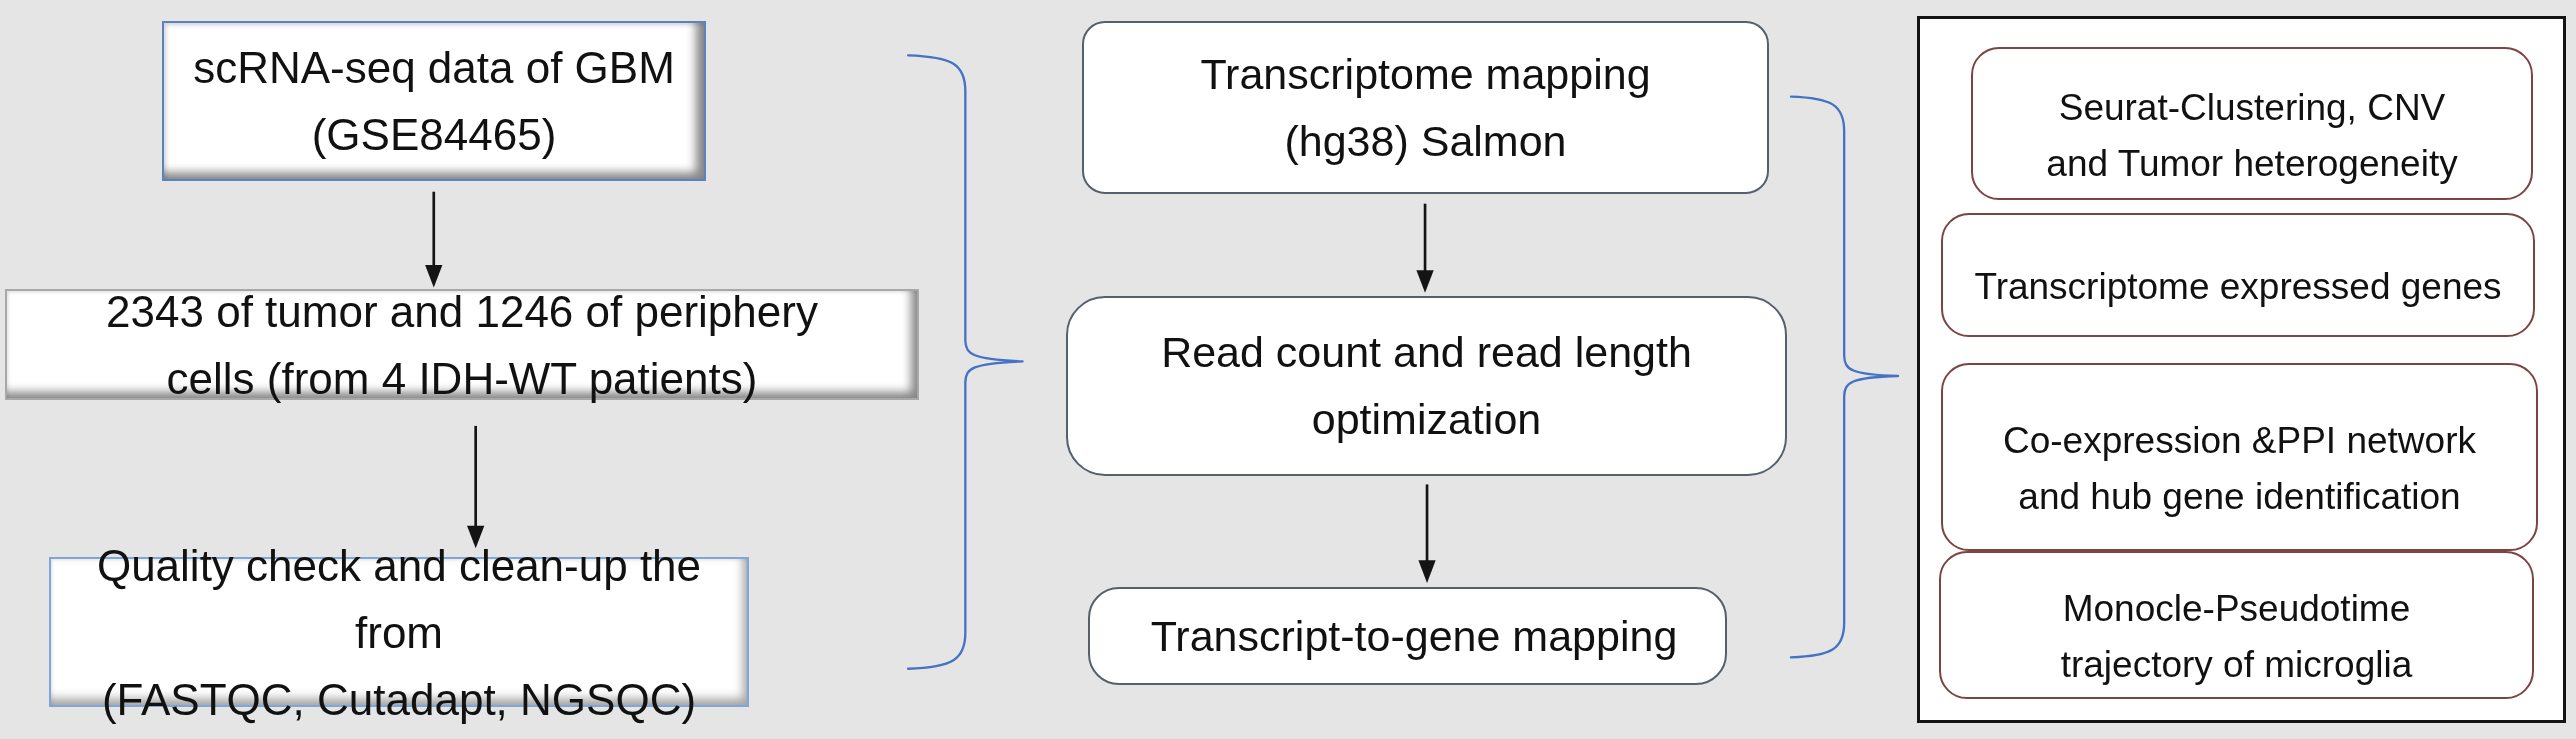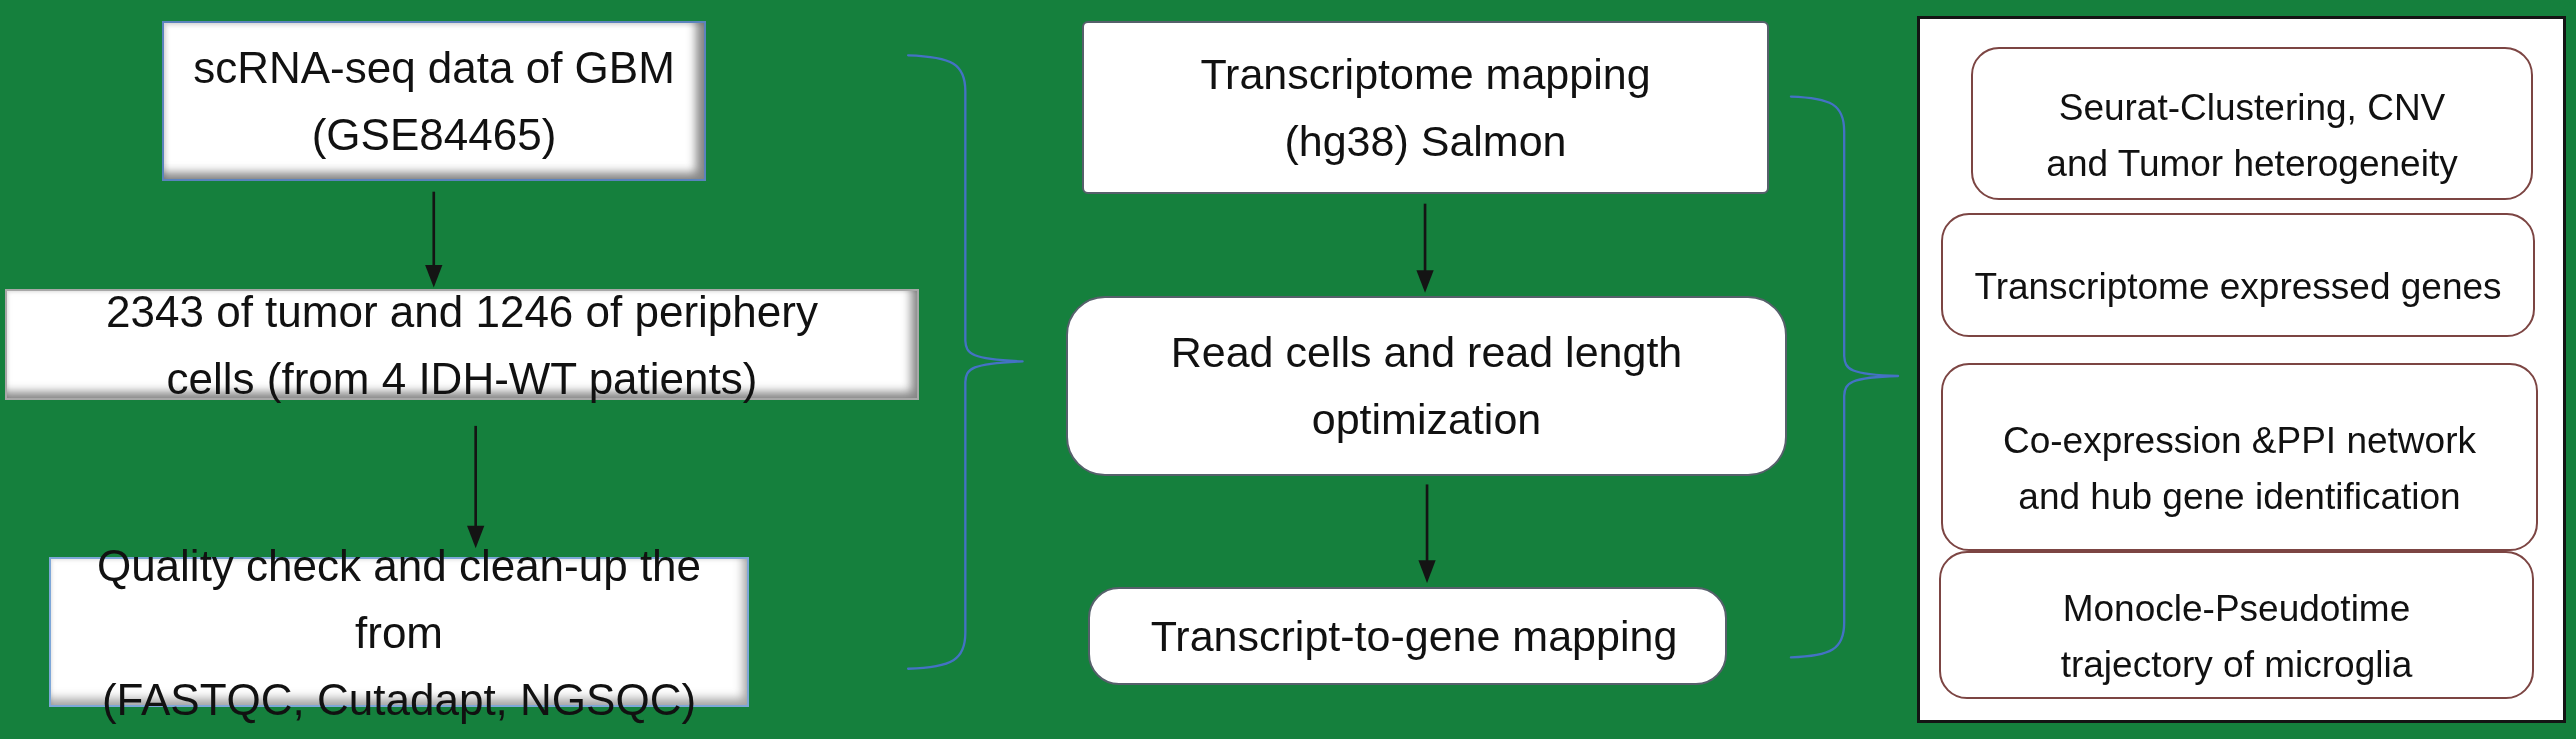--- a/index.html
+++ b/index.html
@@ -1,19 +1,19 @@
 <!DOCTYPE html>
 <html style="--brace_blue: #4472c4; --arrow: #141414; --middle_border: #56606b; --right_box_border: #7c4543; --container_border: #141414; --left_blue_border: #5b83bd; --left_light_blue_border: #7da7d8; --left_gray_border: #a8a8a8; --text: #111111; --background: #ffffff;font-size:10.6px"><head>
 <meta charset="utf-8">
 <style>
   html,body { margin:0; padding:0; background:#ffffff; }
   #canvas {
     position:relative;
     width:2576px; height:740px;
-    background:#15803d;
+    background:#e5e5e5;
     font-family:"Liberation Sans", sans-serif;
     color:#111111;
     overflow:hidden;
   }
   .box {
     position:absolute;
     background:#ffffff;
     display:flex; align-items:center; justify-content:center;
     box-sizing:border-box;
     text-align:center;
@@ -37,21 +37,21 @@
   #lbox3 {
     left:49px; top:557px; width:700px; height:150px;
     border:2px solid var(--left_light_blue_border);
     box-shadow: inset -8px -10.6px 9.3px -4px rgba(80,80,80,.5),
                 inset 1.3px 1.3px 3.3px rgba(200,200,200,.5);
   }
 
   
   .mbox { border:2.7px solid var(--middle_border); }
   .mbox .txt { font-size:43px; line-height:67px; }
-  #mbox1 { left:1082px; top:21px;  width:687px; height:173px; border-radius:6px; }
+  #mbox1 { left:1082px; top:21px;  width:687px; height:173px; border-radius:23px; }
   #mbox2 { left:1066px; top:296px; width:721px; height:180px; border-radius:39px; }
   #mbox3 { left:1088px; top:587px; width:639px;  height:98px; border-radius:31px;padding-left:13px; }
 
   
   #rcontainer {
     position:absolute; left:1917px; top:16px; width:649px; height:707px;
     border:3.3px solid var(--container_border);
     box-sizing:border-box; background:#ffffff;
   }
   .rbox { border:2.7px solid var(--right_box_border); border-radius:28px; }
@@ -84,21 +84,21 @@
   <div class="box lbox" id="lbox3">
     <div class="txt">Quality check and clean-up the from
 (FASTQC, Cutadapt, NGSQC)</div>
   </div>
 
   <div class="box mbox" id="mbox1">
     <div class="txt">Transcriptome mapping
 (hg38) Salmon</div>
   </div>
   <div class="box mbox" id="mbox2">
-    <div class="txt">Read cells and read length
+    <div class="txt">Read count and read length
 optimization</div>
   </div>
   <div class="box mbox" id="mbox3">
     <div class="txt">Transcript-to-gene mapping</div>
   </div>
 
   <div id="rcontainer"></div>
   <div class="box rbox" id="rbox1">
     <div class="txt">Seurat-Clustering, CNV
 and Tumor heterogeneity</div>

